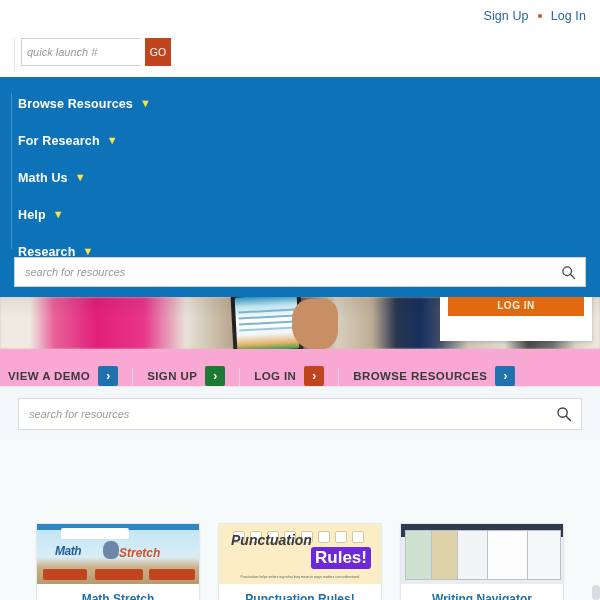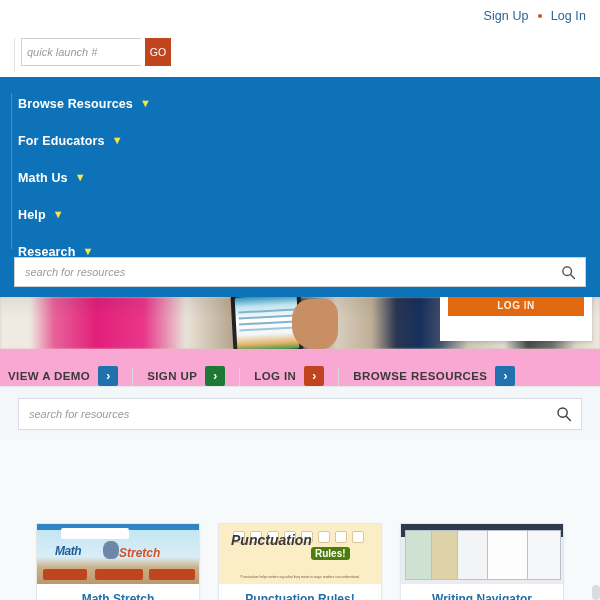--- a/index.html
+++ b/index.html
@@ -239,22 +239,22 @@
   .thumb-punc { background:#fbeec6; }
   .thumb-punc .pk {
     position:absolute; top:7px; width:12px; height:12px;
     background:#fff; border:1px solid #d8c79a; border-radius:2px;
   }
   .thumb-punc .ptitle {
     position:absolute; left:12px; top:8px; font-size:14px; font-weight:bold;
     color:#3a3a3a; font-style:italic;
   }
   .thumb-punc .prules {
-    position:absolute; left:92px; top:23px; font-size:10px; font-weight:bold;
-    color:#ffffff; background:#4d7c0f; padding:1px 4px; border-radius:3px;
+    position:absolute; left:92px; top:23px; font-size:17px; font-weight:bold;
+    color:#ffffff; background:#6d28d9; padding:1px 4px; border-radius:3px;
   }
   .thumb-punc .psub {
     position:absolute; left:10px; right:10px; bottom:5px; text-align:center;
     font-size:3.4px; color:#6b6250;
   }
 
   
   .thumb-write { background:#e9edf1; }
   .thumb-write .wtop { position:absolute; top:0; left:0; right:0; height:13px; background:#2e3b4e; }
   .thumb-write .wwin { position:absolute; top:6px; border:1px solid #b9c2cb; background:#fff; }
@@ -285,21 +285,21 @@
 
   <div class="nav-panel">
     <div class="nav-left-rule"></div>
 
     <div class="nav-list">
       <div class="nav-item">
         <span>Browse Resources</span>
         <span class="nav-caret">▼</span>
       </div>
       <div class="nav-item">
-        <span>For Educators</span>
+        <span>For Research</span>
         <span class="nav-caret">▼</span>
       </div>
       <div class="nav-item">
         <span>Math Us</span>
         <span class="nav-caret">▼</span>
       </div>
       <div class="nav-item">
         <span>Help</span>
         <span class="nav-caret">▼</span>
       </div>

